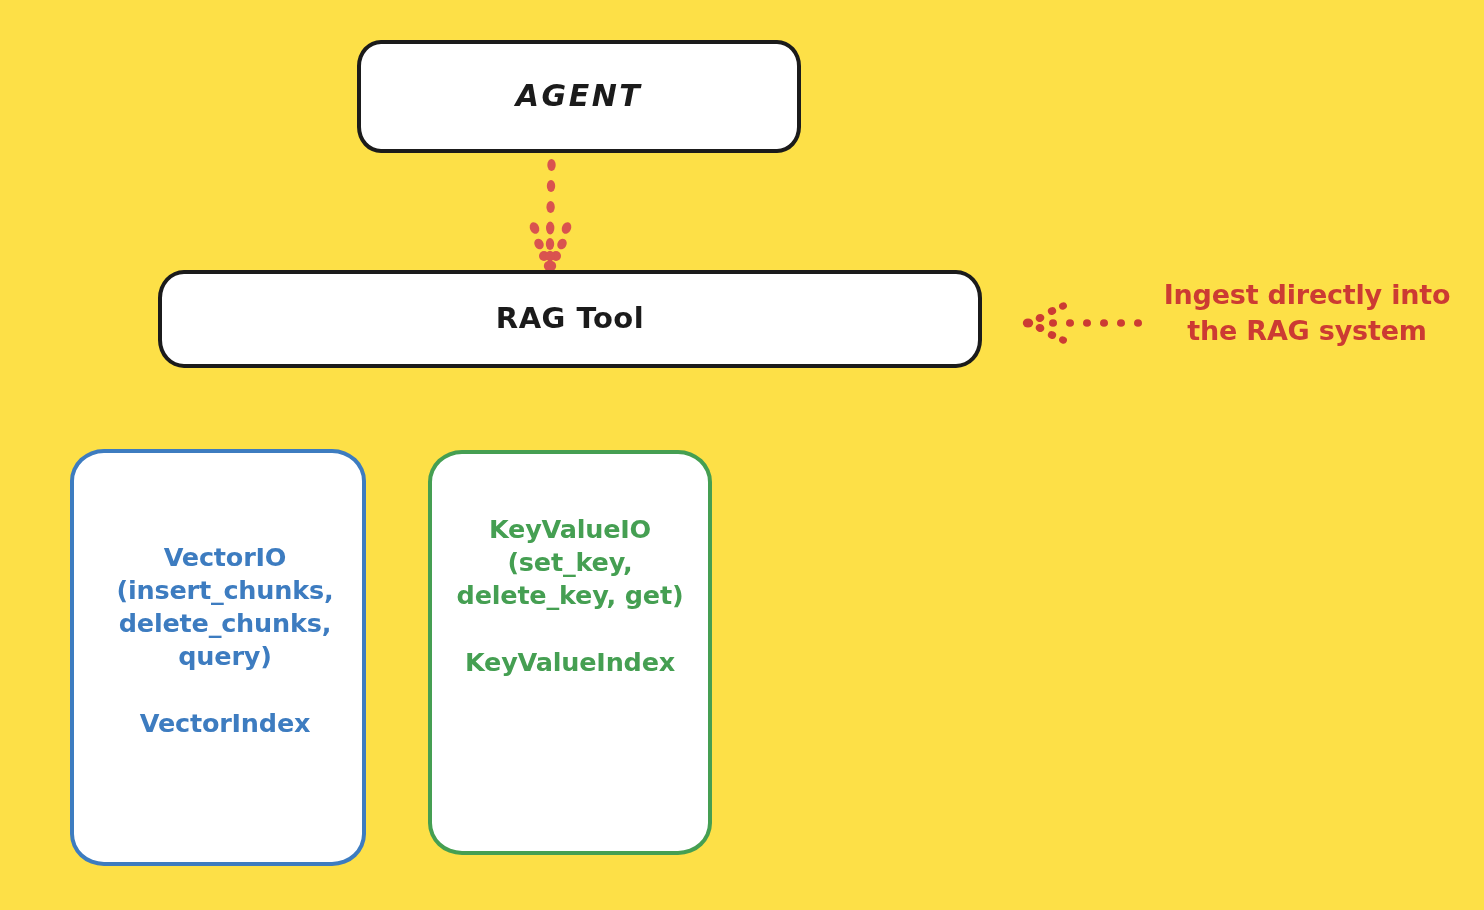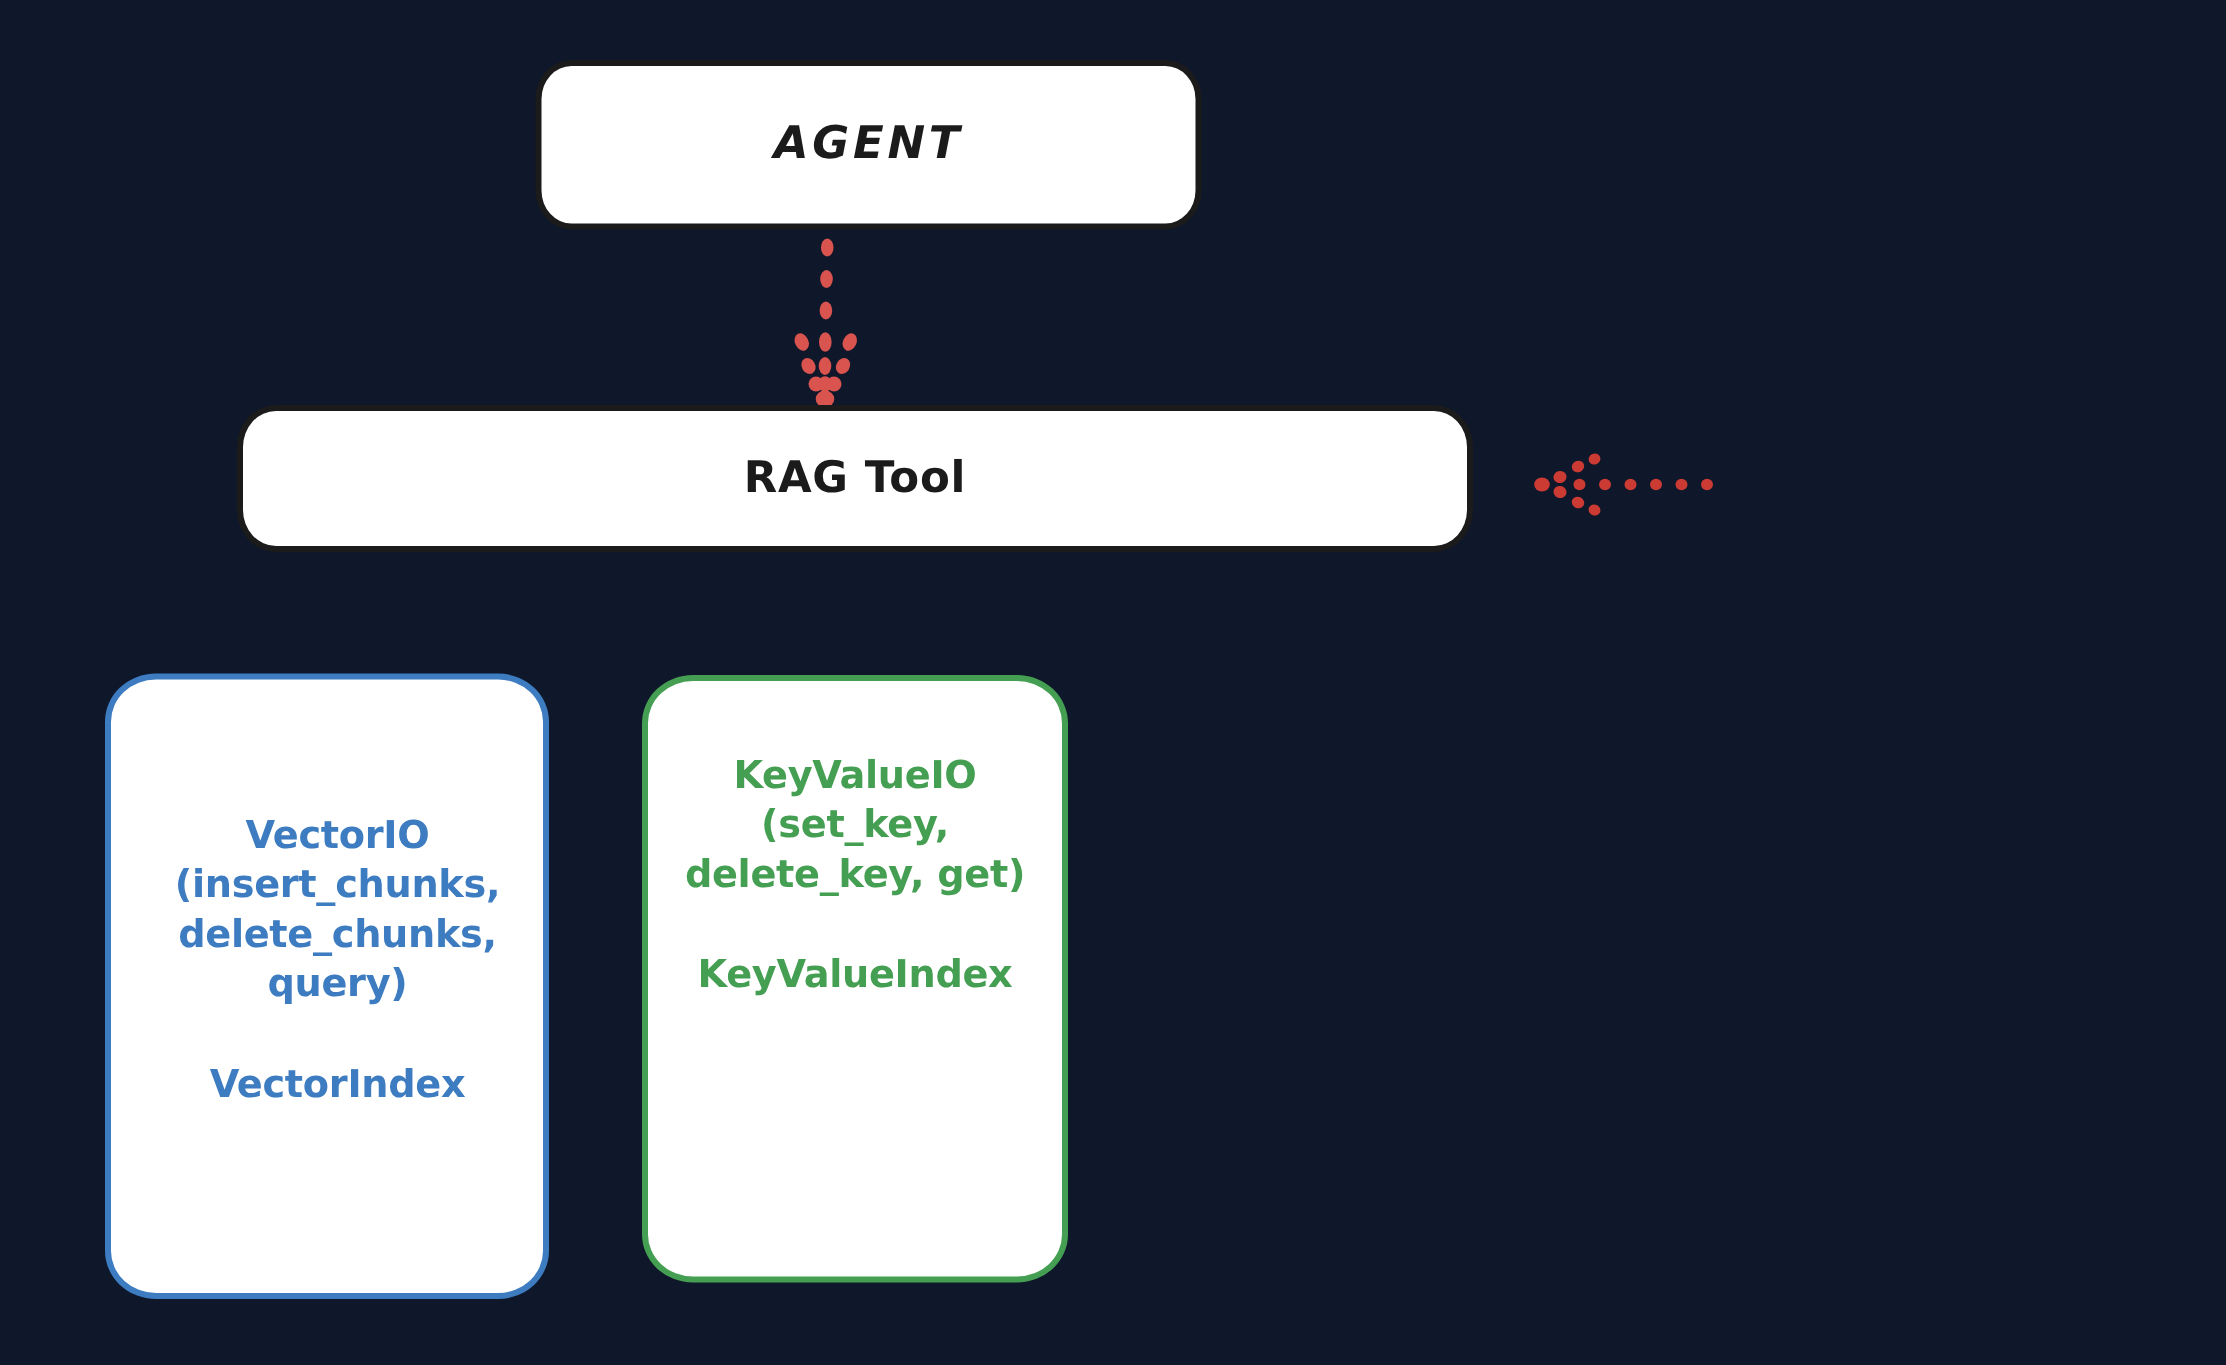--- a/index.html
+++ b/index.html
@@ -7,21 +7,21 @@
     padding: 0;
     background: #ffffff;
   }
   body {
     font-family: "DejaVu Sans", sans-serif;
   }
   #canvas {
     position: relative;
     width: 1484px;
     height: 910px;
-    background: #0f172a;
+    background: #fde047;
     overflow: hidden;
   }
   .node {
     position: absolute;
     box-sizing: border-box;
     background: #ffffff;
     display: flex;
     align-items: center;
     justify-content: center;
     text-align: center;
@@ -100,21 +100,21 @@
 
   #keyvalueio-node {
     left: 428px;
     top: 450px;
     width: 284px;
     height: 405px;
     border-color: #459f52;
   }
   #keyvalueio-node .node-label {
     color: #459f52;
-    padding-top: 47px;
+    padding-top: 59px;
     margin-left: -22px;
     margin-right: -22px;
     width: auto;
   }
 
   #relationalio-node {
     left: 785px;
     top: 450px;
     width: 272px;
     height: 402px;
@@ -195,20 +195,22 @@
       <ellipse cx="41" cy="40" rx="4.0" ry="3.6" transform="rotate(25 41 40)"></ellipse>
       <ellipse cx="31" cy="23" rx="4.0" ry="3.8"></ellipse>
       <ellipse cx="48" cy="23" rx="4.0" ry="3.8"></ellipse>
       <ellipse cx="65" cy="23" rx="4.0" ry="3.8"></ellipse>
       <ellipse cx="82" cy="23" rx="4.0" ry="3.8"></ellipse>
       <ellipse cx="99" cy="23" rx="4.0" ry="3.8"></ellipse>
       <ellipse cx="116" cy="23" rx="4.0" ry="3.8"></ellipse>
     </g>
   </svg>
 
+  <div id="ingest-annotation">Ingest directly into
+the RAG system</div>
 
   <div class="node store-node" id="vectorio-node">
     <div class="node-label">VectorIO
 (insert_chunks,
 delete_chunks,
 query)
 
 VectorIndex</div>
   </div>
 

